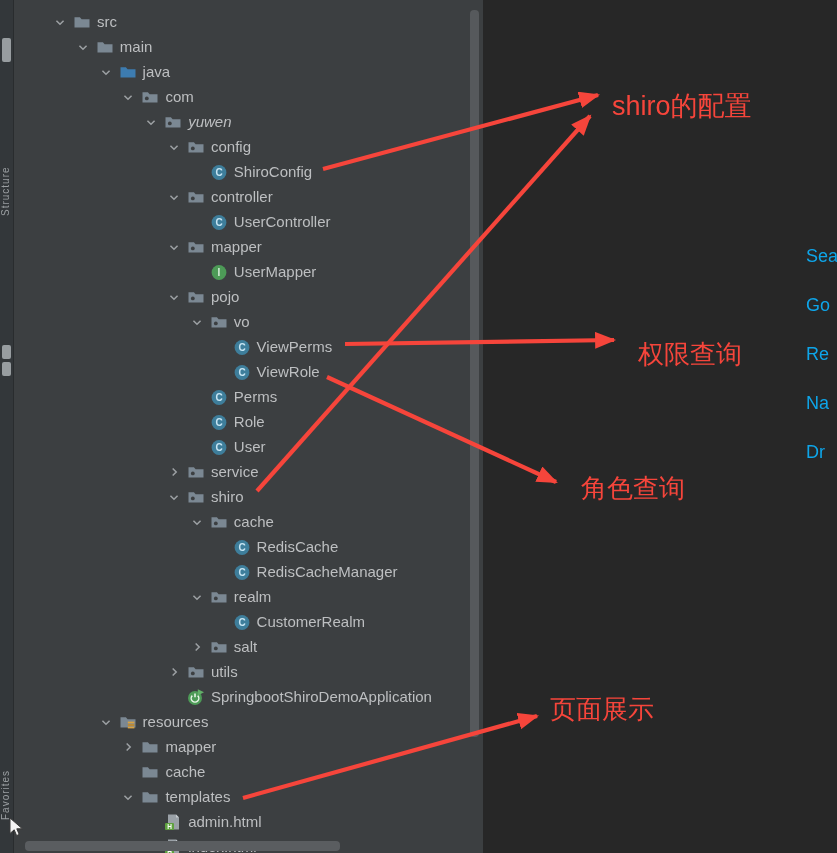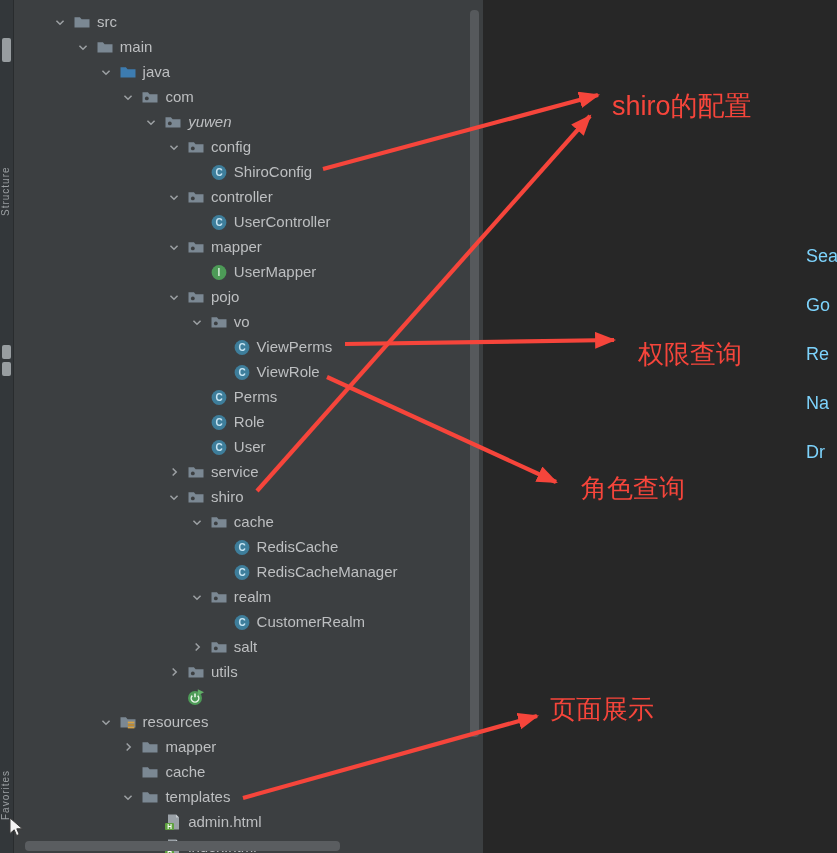--- a/index.html
+++ b/index.html
@@ -27,21 +27,21 @@
   .tlabel{line-height:18px;}
   .vscroll{position:absolute;left:457px;top:10px;width:9px;height:727px;
            background:var(--scrollbar);border-radius:4px;z-index:1;}
   .hscroll{position:absolute;left:12px;top:841px;width:315px;height:10px;
            background:#5a5d60;border-radius:4px;z-index:3;}
   
   .overlay{position:absolute;left:0;top:0;width:837px;height:853px;z-index:6;pointer-events:none;}
   .ann-label{position:absolute;color:var(--red);font-weight:500;z-index:7;
              white-space:nowrap;pointer-events:none;}
   
-  .bg-item{position:absolute;left:806px;color:#7dd3fc;font-size:18px;white-space:nowrap;z-index:2;}
+  .bg-item{position:absolute;left:806px;color:#0ea5e9;font-size:18px;white-space:nowrap;z-index:2;}
   .cursor{position:absolute;left:9px;top:817px;z-index:9;pointer-events:none;}
 </style>
 </head>
 <body>
 
 <div class="stage">
 
   <div>
       <div class="bg-item" style="top: 246px;">Sea</div>
       <div class="bg-item" style="top: 295px;">Go</div>
@@ -332,20 +332,21 @@
           <span class="tlabel">utils</span>
         </div>
         <div class="trow" style="padding-left: 153px;">
           <span class="chev"></span>
           <span class="ticon"><svg viewBox="0 0 18 18" width="18" height="18">
               <circle cx="8" cy="10" r="7" fill="#4d9b57"></circle>
               <path d="M5.3 7.6 a3.8 3.8 0 1 0 5.4 0" fill="none" stroke="#e8f5e9" stroke-width="1.5"></path>
               <path d="M8 5.6 v3.6" stroke="#e8f5e9" stroke-width="1.6"></path>
               <polygon points="10.8,1.2 17,4.3 10.8,7.4" fill="#62b069"></polygon>
             </svg></span>
+          <span class="tlabel">SpringbootShiroDemoApplication</span>
         </div>
         <div class="trow" style="padding-left: 84.6px;">
           <span class="chev">
             <svg viewBox="0 0 18 18" width="16" height="16">
               <polyline points="5,7.5 9,11.5 13,7.5" fill="none" stroke="#9da1a4" stroke-width="1.7"></polyline>
             </svg>
           </span>
           <span class="ticon"><svg viewBox="0 0 18 18" width="18" height="18">
               <path d="M1.5 4.2 h5.4 l1.7 2.1 h7.9 v8.2 h-15 z" fill="#7b8893"></path>
               <rect x="8.8" y="8.6" width="6.6" height="1.8" fill="#d9a343"></rect>

